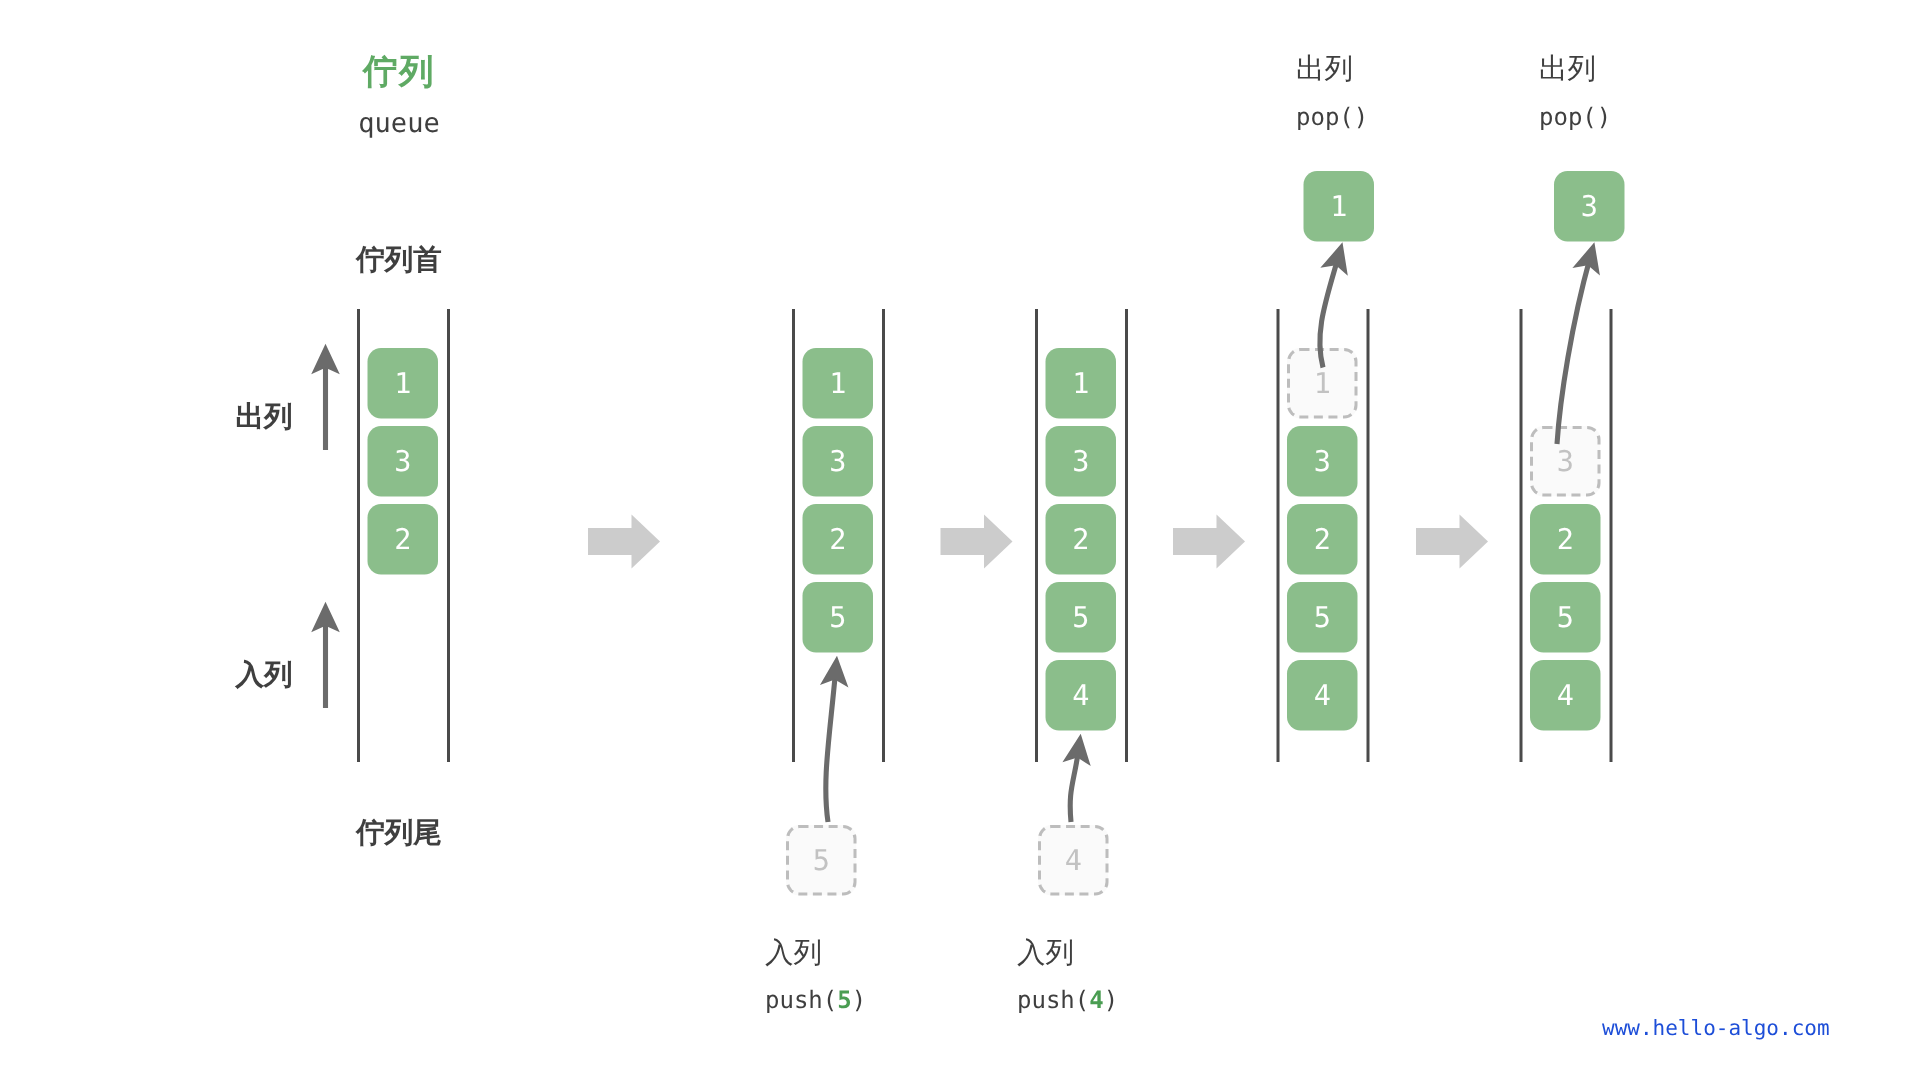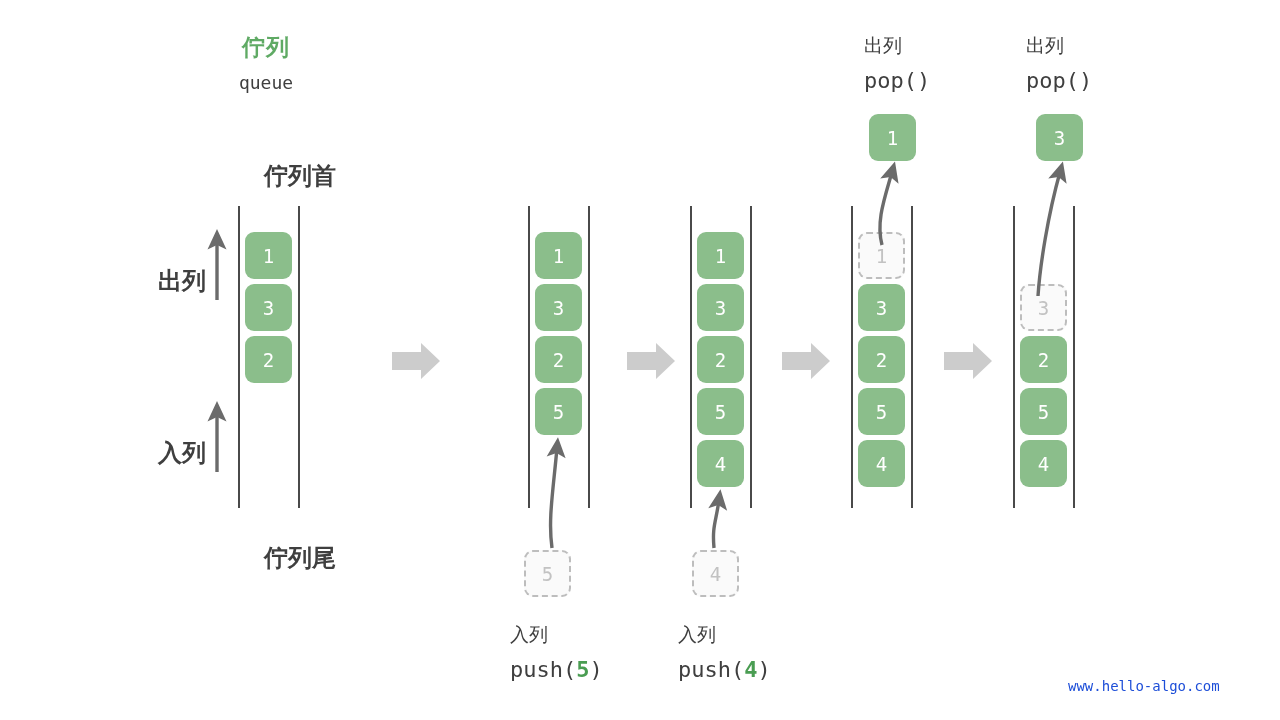--- a/index.html
+++ b/index.html
@@ -18,30 +18,30 @@
     font-family: "DejaVu Sans", "Liberation Sans", sans-serif;
     font-size: 23px; font-weight: bold; color: #5faa64;
     text-align: center; white-space: nowrap; letter-spacing: 1px;
   }
   .title-en {
     font-family: "DejaVu Sans Mono", "Liberation Mono", monospace;
     font-size: 18px; color: #3f3f3f; text-align: center; white-space: nowrap;
   }
   .side-label {
     font-family: "DejaVu Sans", "Liberation Sans", sans-serif;
-    font-size: 24px; font-weight: bold; color: #3f3f3f;
-    white-space: nowrap; text-align: right;
+    font-size: 19px; font-weight: bold; color: #3f3f3f;
+    white-space: nowrap; text-align: center;
   }
   .op-cn {
     font-family: "DejaVu Sans", "Liberation Sans", sans-serif;
     font-size: 19px; color: #3f3f3f; white-space: nowrap;
   }
   .op-code {
     font-family: "DejaVu Sans Mono", "Liberation Mono", monospace;
-    font-size: 22px; color: #3f3f3f; white-space: nowrap;
+    font-size: 16px; color: #3f3f3f; white-space: nowrap;
   }
   .op-code .arg { color: #4a9d52; font-weight: bold; }
   .watermark {
     font-family: "DejaVu Sans Mono", "Liberation Mono", monospace;
     font-size: 14px; color: #1d4ed8; white-space: nowrap;
   }
 
   
   .cell {
     width: 47px; height: 47px; border-radius: 9px;

